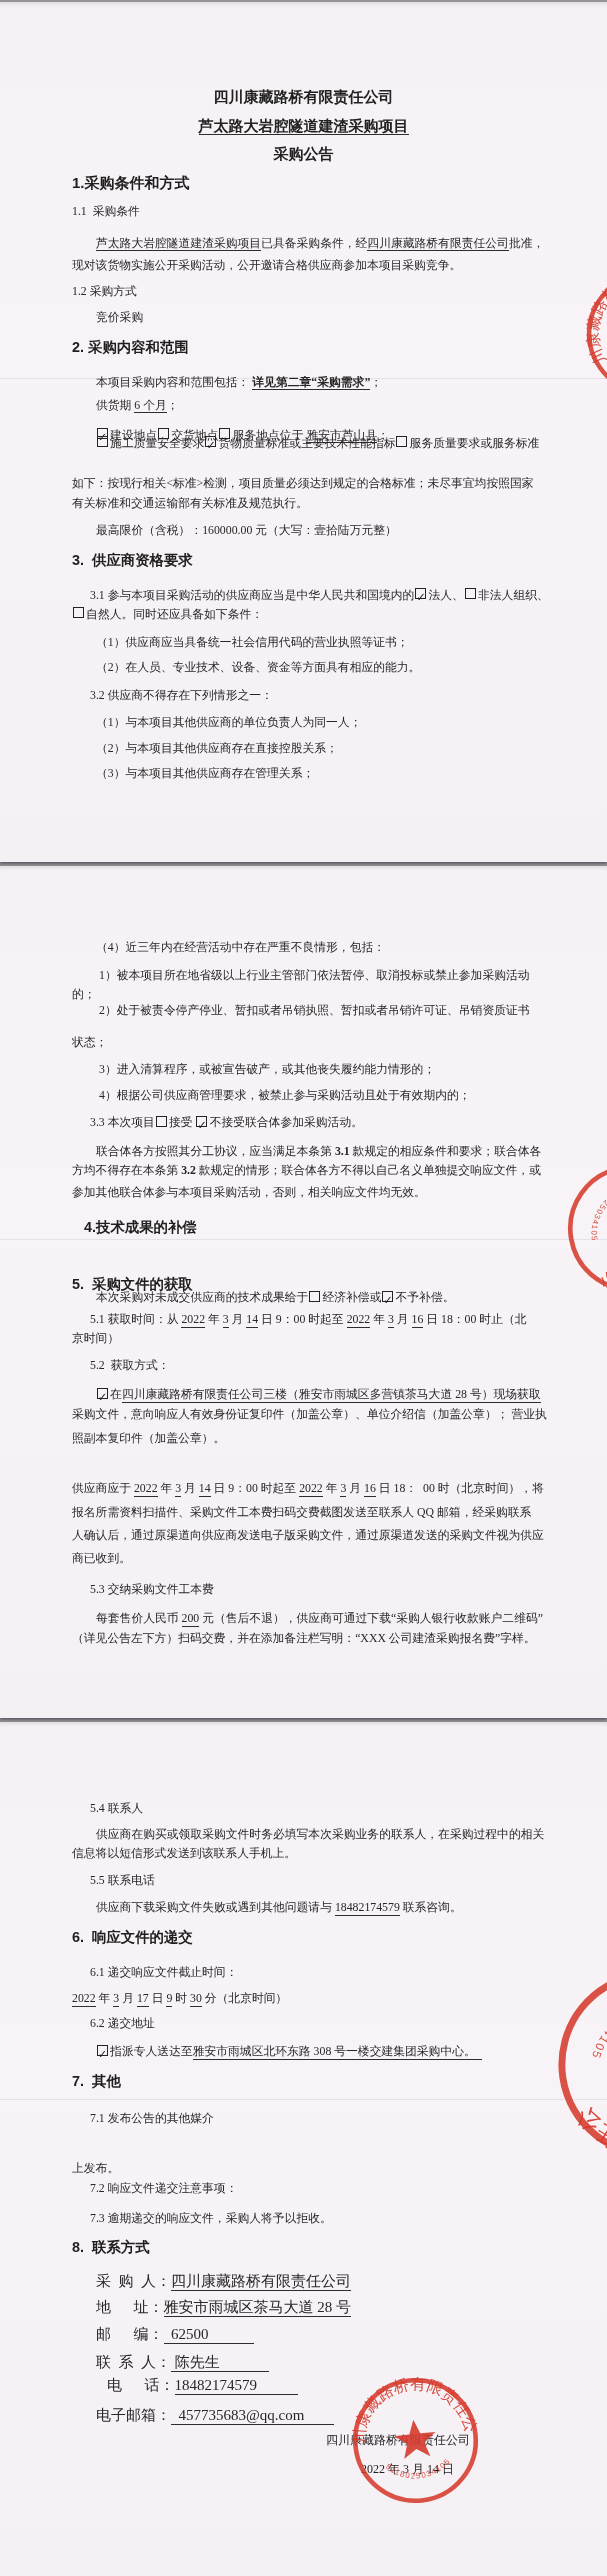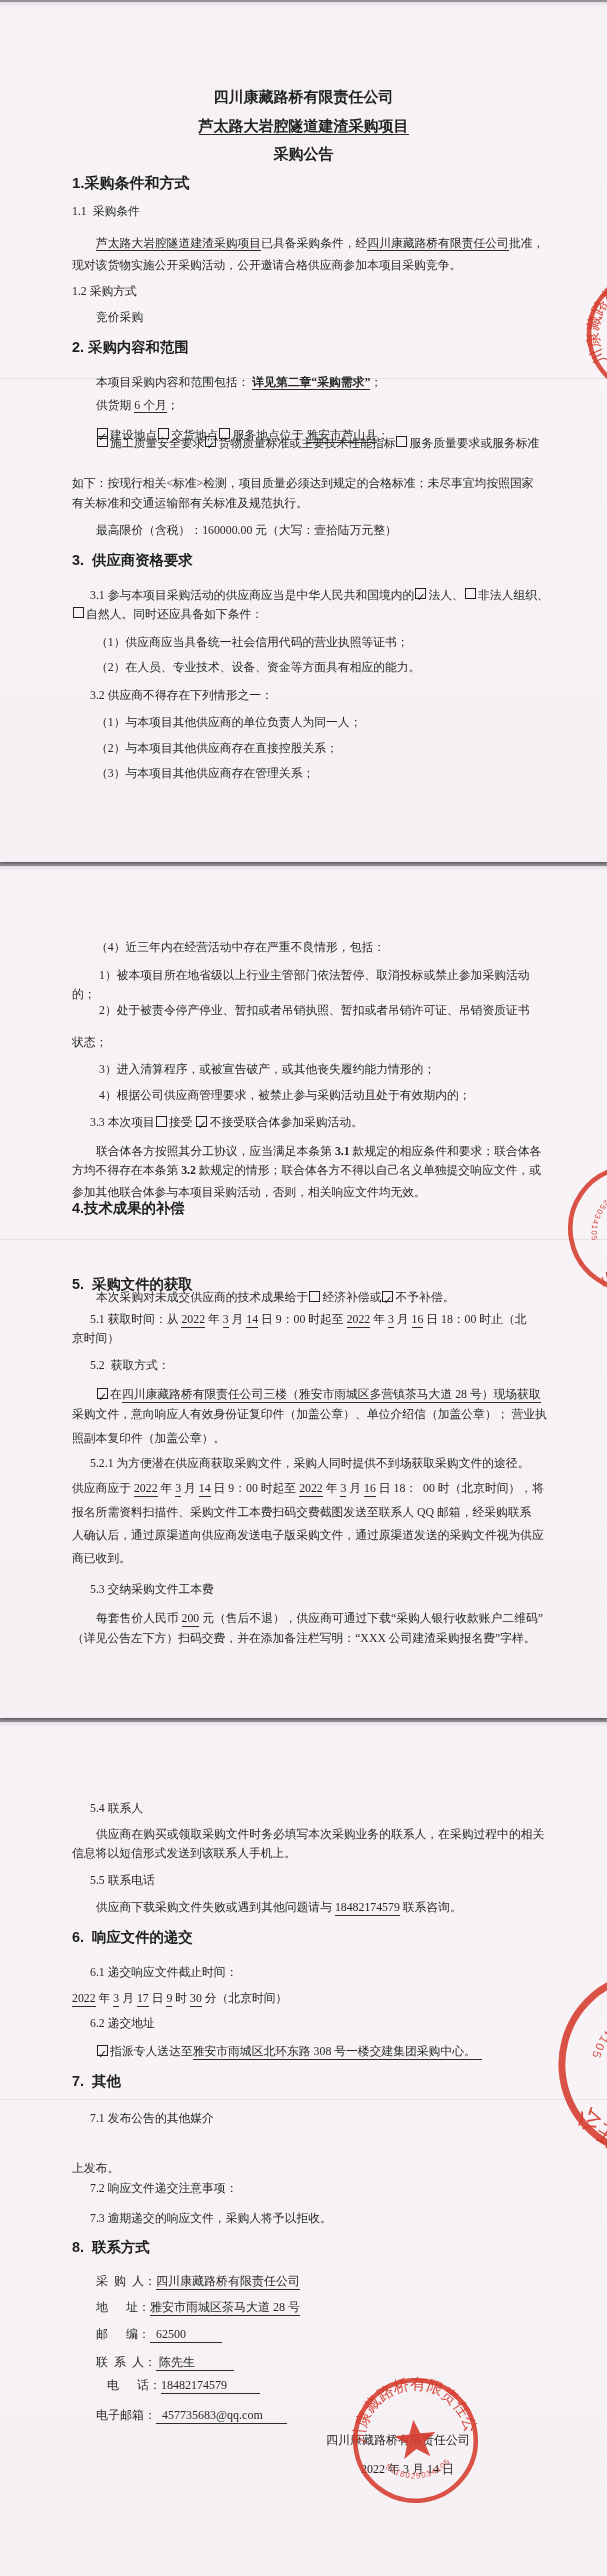--- a/index.html
+++ b/index.html
@@ -31,21 +31,21 @@
   .k-h,.k-h2{
     left:72px;font-family:"Liberation Sans","DejaVu Sans",sans-serif;
     font-weight:bold;color:#1f1f1f;
   }
   .k-h{font-size:15px;}
   .k-h2{font-size:14.4px;}
   .k-p{left:72px;}
   .k-pi{left:96px;}
   .k-pm{left:90px;}
   .k-pm2{left:99px;}
-  .k-ct{left:96px;font-size:12px;}
+  .k-ct{left:96px;font-size:15px;}
   .k-sig{font-size:12px;color:#1e1e1e;}
   .seg.u{border-bottom:0.8px solid #2d2d2d;padding-bottom:0.8px;}
   .seg.b{font-weight:bold;}
   .cb{
     display:inline-block;width:9px;height:9px;border:1.1px solid #232323;
     margin:0 2.3px 0 0.8px;vertical-align:-0.8px;position:relative;background:transparent;
   }
   .cb.on::after{
     content:"\2713";position:absolute;left:0px;top:-5.3px;
     font-family:"DejaVu Sans",sans-serif;font-size:11.4px;color:#1d1d1d;
@@ -101,30 +101,29 @@
     <div class="line k-pm2" style="top: 96px;"><span class="seg">1）被本项目所在地省级以上行业主管部门依法暂停、取消投标或禁止参加采购活动</span></div>
     <div class="line k-p" style="top: 115px;"><span class="seg">的；</span></div>
     <div class="line k-pm2" style="top: 131px;"><span class="seg">2）处于被责令停产停业、暂扣或者吊销执照、暂扣或者吊销许可证、吊销资质证书</span></div>
     <div class="line k-p" style="top: 163px;"><span class="seg">状态；</span></div>
     <div class="line k-pm2" style="top: 190px;"><span class="seg">3）进入清算程序，或被宣告破产，或其他丧失履约能力情形的；</span></div>
     <div class="line k-pm2" style="top: 216px;"><span class="seg">4）根据公司供应商管理要求，被禁止参与采购活动且处于有效期内的；</span></div>
     <div class="line k-pm" style="top: 243px;"><span class="seg">3.3 本次项目</span><span class="cb"></span><span class="seg">接受 </span><span class="cb on"></span><span class="seg">不接受联合体参加采购活动。</span></div>
     <div class="line k-pi" style="top: 272px;"><span class="seg">联合体各方按照其分工协议，应当满足本条第 </span><span class="seg b">3.1</span><span class="seg"> 款规定的相应条件和要求；联合体各</span></div>
     <div class="line k-p" style="top: 291px;"><span class="seg">方均不得存在本条第 </span><span class="seg b">3.2</span><span class="seg"> 款规定的情形；联合体各方不得以自己名义单独提交响应文件，或</span></div>
     <div class="line k-p" style="top: 313px;"><span class="seg">参加其他联合体参与本项目采购活动，否则，相关响应文件均无效。</span></div>
-    <div class="line k-h2" style="top: 329px;"><span class="seg">4.技术成果的补偿</span></div>
+    <div class="line k-h2" style="top: 348px; margin-left: 12px;"><span class="seg">4.技术成果的补偿</span></div>
     <div class="line k-pi" style="top: 377px; margin-top: 41px;"><span class="seg">本次采购对未成交供应商的技术成果给于</span><span class="cb"></span><span class="seg">经济补偿或</span><span class="cb on"></span><span class="seg">不予补偿。</span></div>
     <div class="line k-h2" style="top: 405px;"><span class="seg">5.  采购文件的获取</span></div>
     <div class="line k-pm" style="top: 440px;"><span class="seg">5.1 获取时间：从 </span><span class="seg u">2022</span><span class="seg"> 年 </span><span class="seg u">3</span><span class="seg"> 月 </span><span class="seg u">14</span><span class="seg"> 日 9：00 时起至 </span><span class="seg u">2022</span><span class="seg"> 年 </span><span class="seg u">3</span><span class="seg"> 月 </span><span class="seg u">16</span><span class="seg"> 日 18：00 时止（北</span></div>
     <div class="line k-p" style="top: 459px;"><span class="seg">京时间）</span></div>
     <div class="line k-pm" style="top: 486px;"><span class="seg">5.2  获取方式：</span></div>
     <div class="line k-pi" style="top: 515px;"><span class="cb on"></span><span class="seg">在</span><span class="seg u">四川康藏路桥有限责任公司三楼（雅安市雨城区多营镇茶马大道 28 号）现场获取</span></div>
     <div class="line k-p" style="top: 535px;"><span class="seg">采购文件，意向响应人有效身份证复印件（加盖公章）、单位介绍信（加盖公章）； 营业执</span></div>
     <div class="line k-p" style="top: 559px;"><span class="seg">照副本复印件（加盖公章）。</span></div>
-    <div class="line k-pm" style="top: 584px;"><span class="seg">5.2.1 为方便潜在供应商获取采购文件，采购人同时提供不到场获取采购文件的途径。</span></div>
     <div class="line k-p" style="top: 609px;"><span class="seg">供应商应于 </span><span class="seg u">2022</span><span class="seg"> 年 </span><span class="seg u">3</span><span class="seg"> 月 </span><span class="seg u">14</span><span class="seg"> 日 9：00 时起至 </span><span class="seg u">2022</span><span class="seg"> 年 </span><span class="seg u">3</span><span class="seg"> 月 </span><span class="seg u">16</span><span class="seg"> 日 18：  00 时（北京时间），将</span></div>
     <div class="line k-p" style="top: 633px;"><span class="seg">报名所需资料扫描件、采购文件工本费扫码交费截图发送至联系人 QQ 邮箱，经采购联系</span></div>
     <div class="line k-p" style="top: 656px;"><span class="seg">人确认后，通过原渠道向供应商发送电子版采购文件，通过原渠道发送的采购文件视为供应</span></div>
     <div class="line k-p" style="top: 679px;"><span class="seg">商已收到。</span></div>
     <div class="line k-pm" style="top: 710px;"><span class="seg">5.3 交纳采购文件工本费</span></div>
     <div class="line k-pi" style="top: 739px;"><span class="seg">每套售价人民币 </span><span class="seg u">200</span><span class="seg"> 元（售后不退），供应商可通过下载“采购人银行收款账户二维码”</span></div>
     <div class="line k-p" style="top: 759px;"><span class="seg">（详见公告左下方）扫码交费，并在添加备注栏写明：“XXX 公司建渣采购报名费”字样。</span></div>
     <div class="seal" style="left: 565px; top: 296px; width: 133px; height: 133px; transform: rotate(125deg);"><svg viewBox="0 0 200 200" width="133" height="133">
         <circle cx="100" cy="100" r="92" fill="none" stroke="#d63a2c" stroke-width="7" opacity="0.88"></circle>
         <defs>

